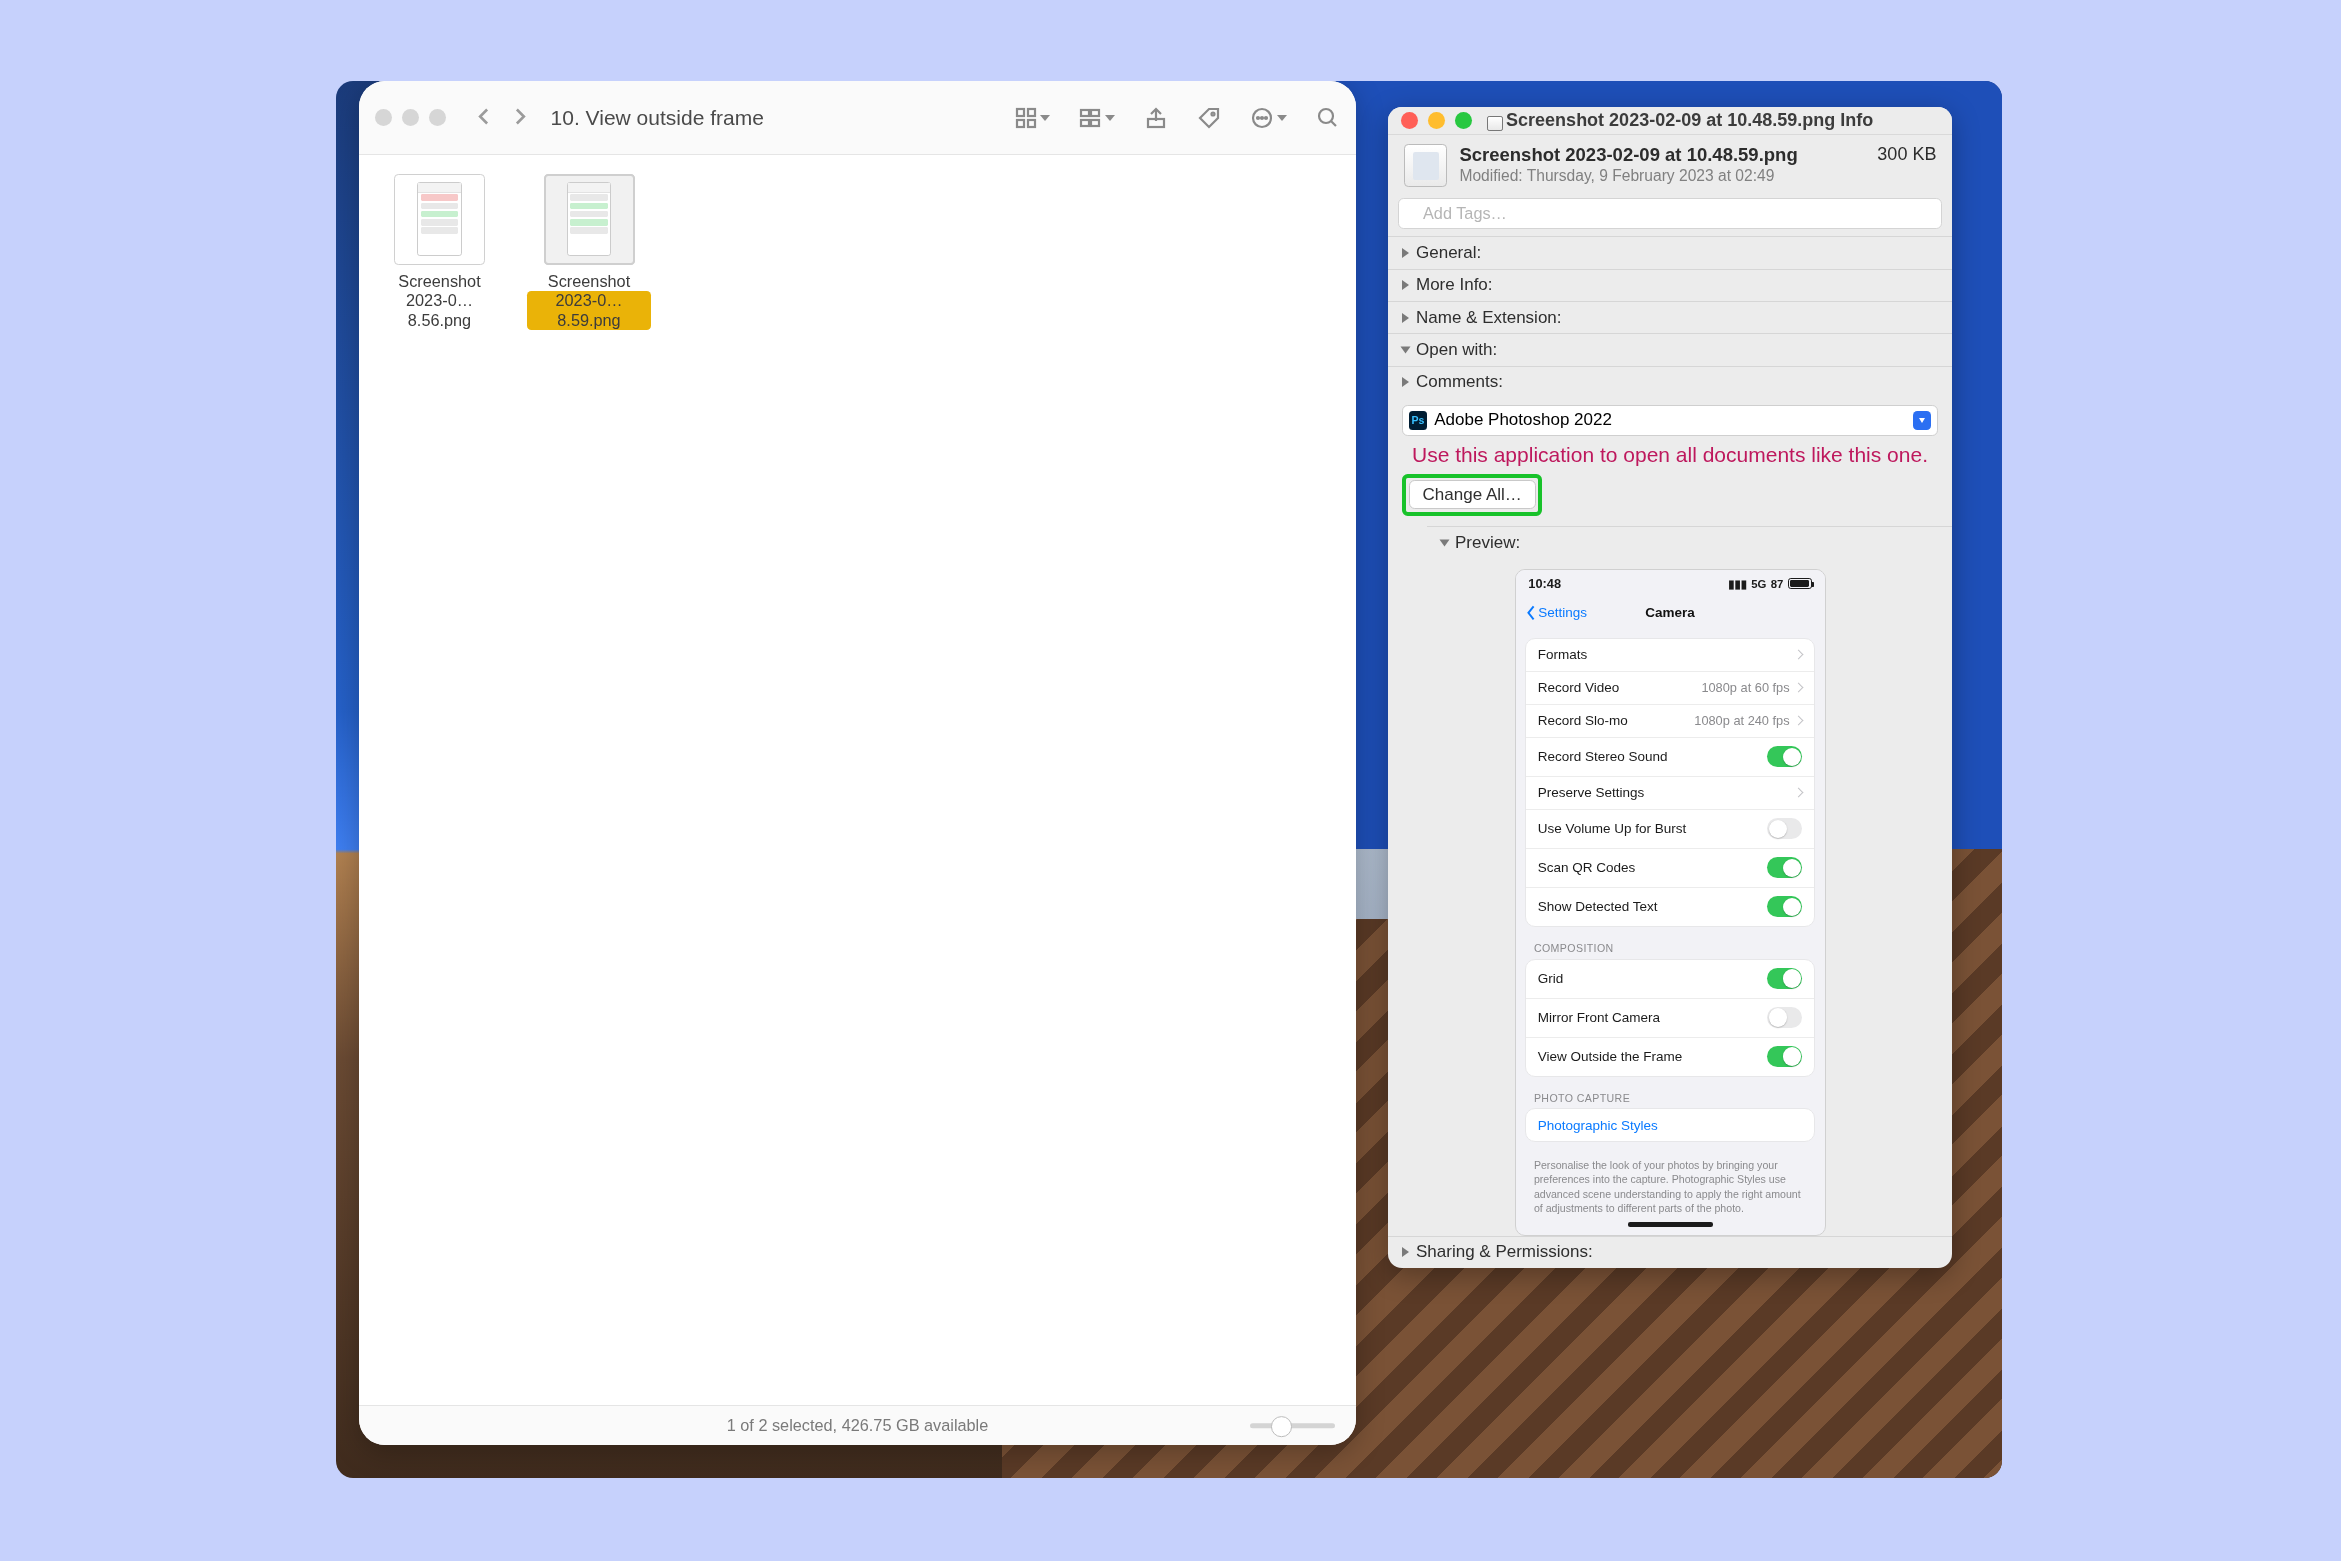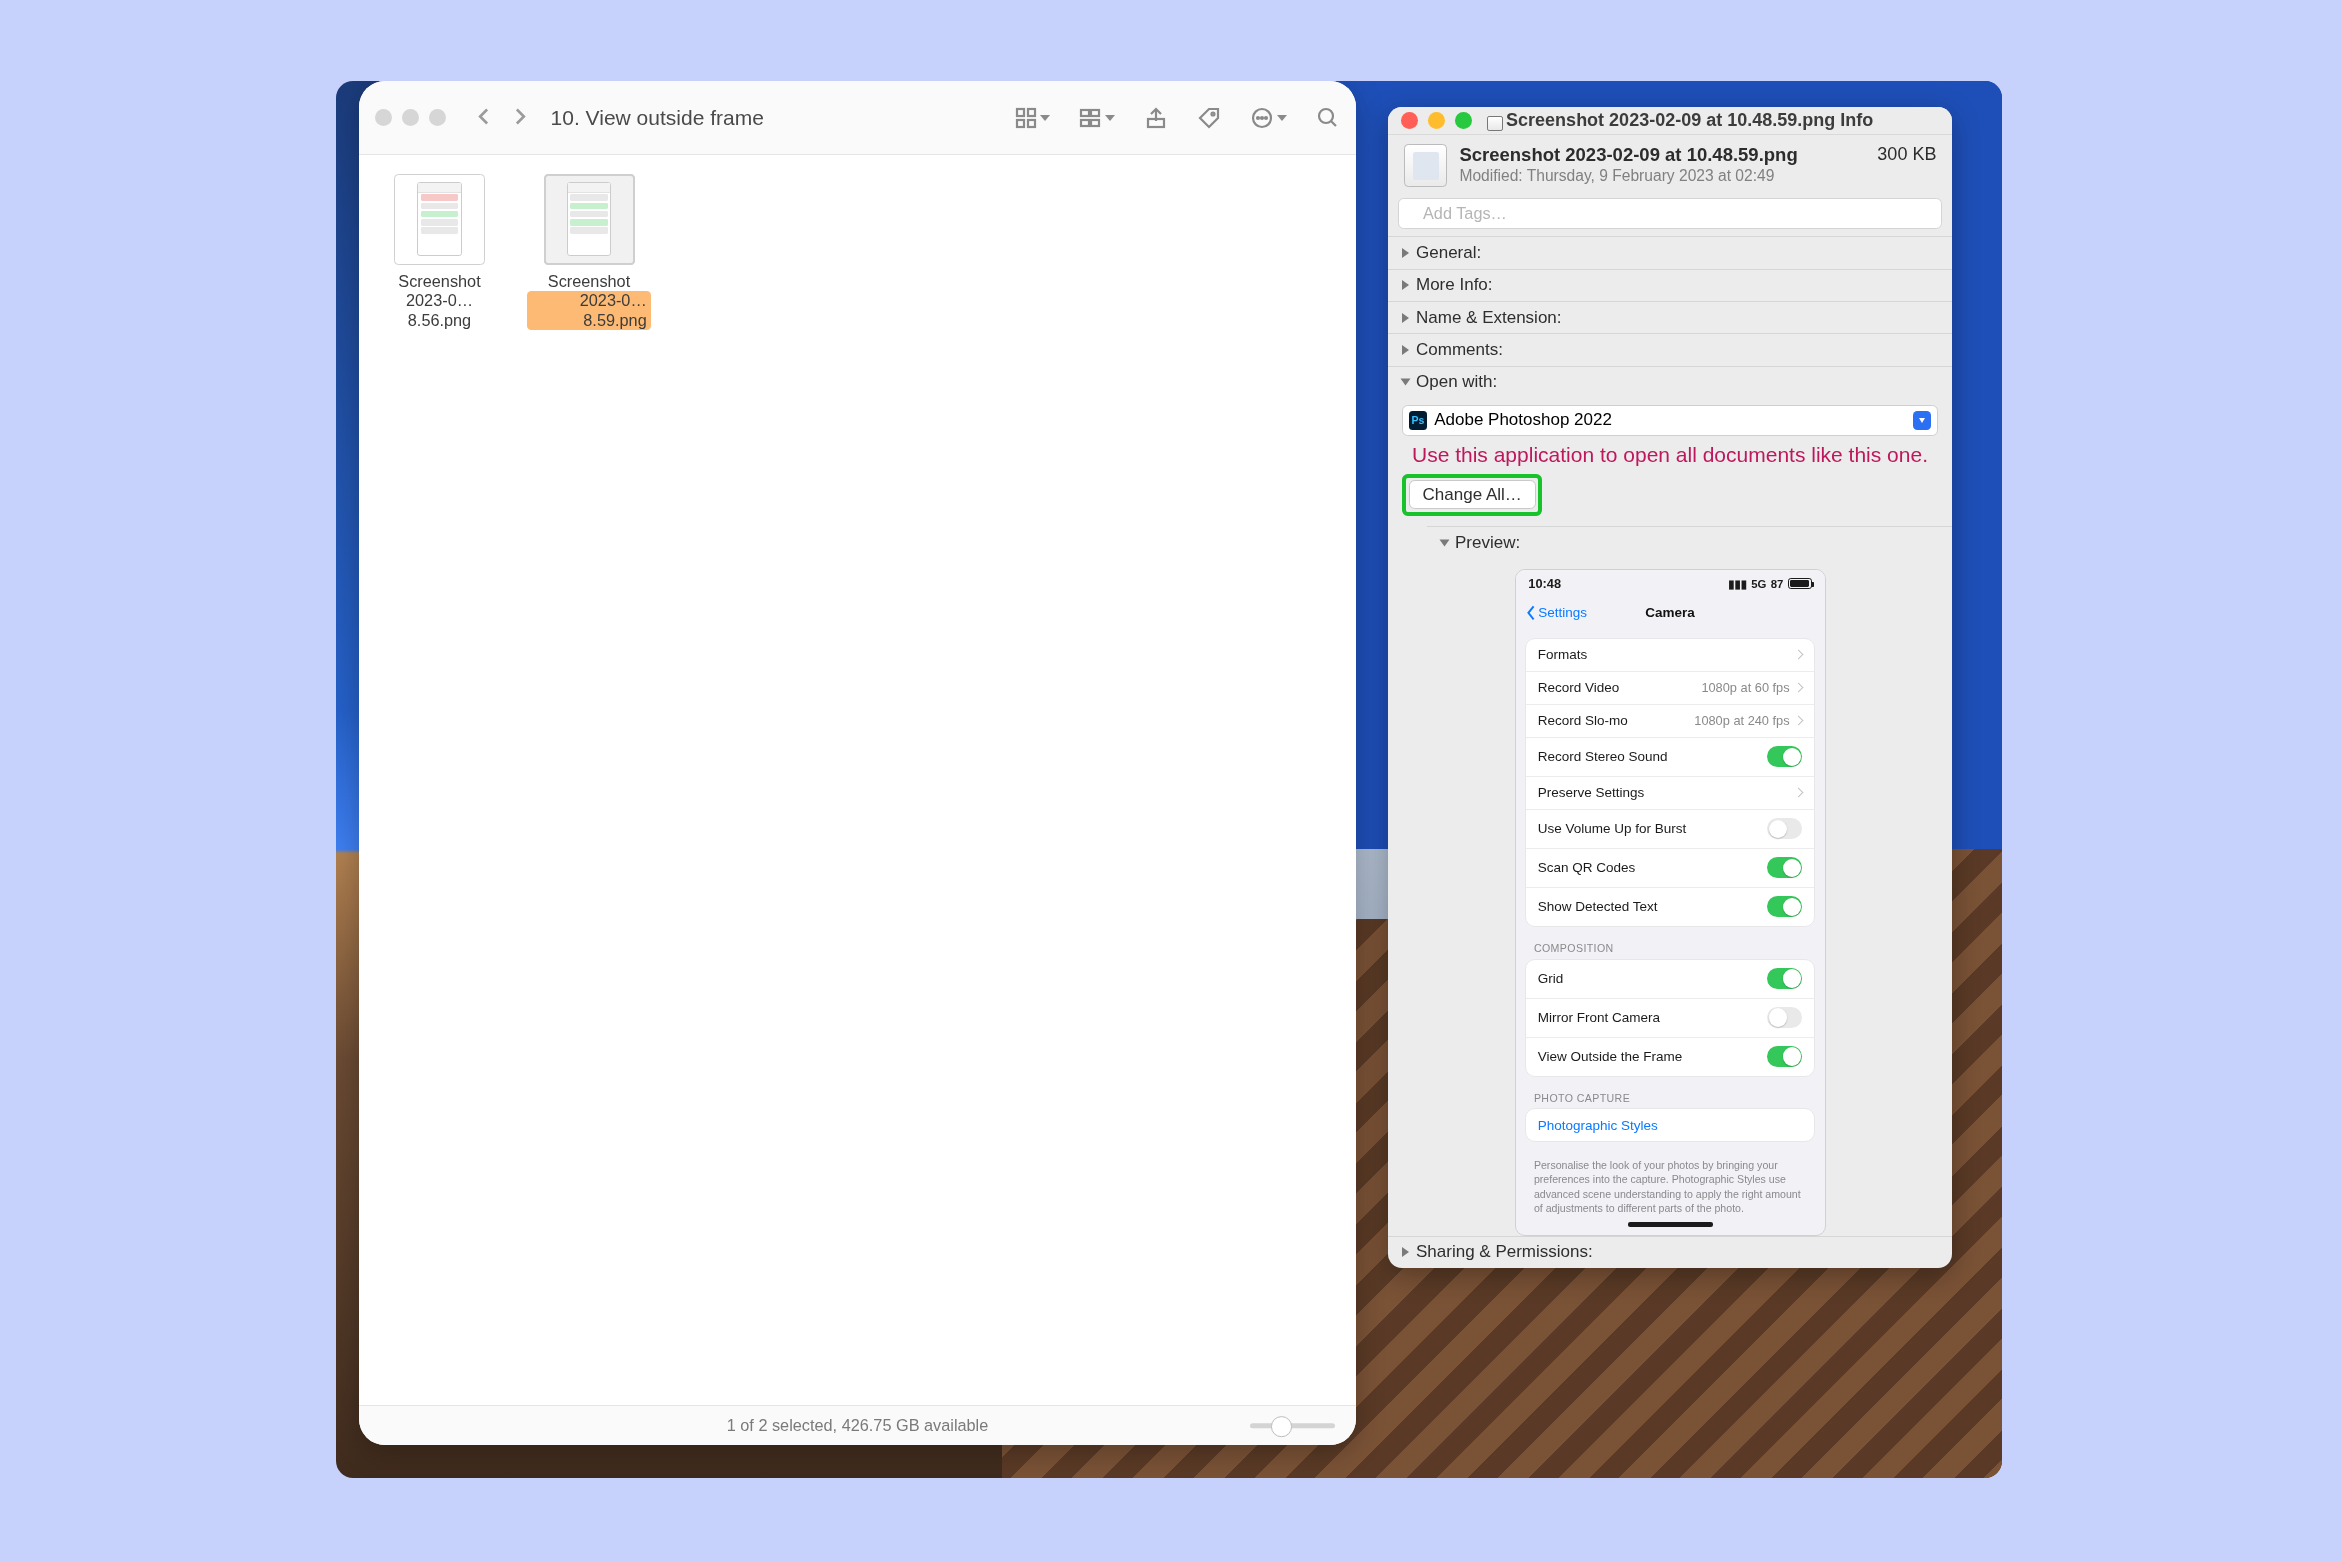--- a/index.html
+++ b/index.html
@@ -43,21 +43,21 @@
   .finder-body{flex:1;background:#fff;padding:18.5px;display:flex;gap:25.5px;align-items:flex-start;}
   .file-item{width:124px;text-align:center;font-size:16.3px;color:#3c3c3c;}
   .thumb{width:91px;height:91px;margin:0 auto 7px;border:0.7px solid #d0d0d0;border-radius:4.3px;background:#fff;position:relative;overflow:hidden;}
   .thumb.sel{outline:2.8px solid #cfcfcf;outline-offset:-2.8px;background:#f1f1f1;}
   .thumb .mini{position:absolute;left:25%;top:8%;width:50%;height:84%;border:0.7px solid #ccc;border-radius:2.8px;background:#fff;}
   .mini .mbar{height:14%;background:#f3f3f3;border-bottom:0.7px solid #e2e2e2;}
   .mini .mrow{height:9%;margin:4% 6%;border-radius:1.4px;background:#e8e8e8;}
   .mini .mrow.r{background:#f7c8c8;}
   .mini .mrow.g{background:#c7f0cf;}
   .file-item .cap{line-height:1.2;display:block;}
-  .file-item.sel .cap:last-child{background:#fdba74;border-radius:4.3px;display:inline-block;padding:0 4.3px;text-align:right;}
+  .file-item.sel .cap:last-child{background:#eab308;border-radius:4.3px;display:inline-block;padding:0 4.3px;}
   .finder-status{height:40px;background:#fafafa;border-top:0.7px solid #e5e5e5;display:flex;align-items:center;justify-content:center;color:#7a7a7a;font-size:16.3px;position:relative;}
   .zoom{position:absolute;right:21px;top:50%;transform:translateY(-50%);width:85px;height:5.7px;background:#d4d4d4;border-radius:2.8px;}
   .zoom::after{content:"";position:absolute;left:21px;top:-6.4px;width:18.5px;height:18.5px;border-radius:50%;background:#fff;border:0.7px solid #bcbcbc;}
 
   
   .info {
     position:absolute; left:1052px; top:26px; width:564px; height:1161px;
     background:#ececec; border-radius:14px; box-shadow:0 7px 28px rgba(0,0,0,.3);
     display:flex; flex-direction:column; overflow:hidden; font-size:17px;
   }
@@ -260,27 +260,27 @@
           <span>General:</span>
         </div>
       <div class="sec">
           <span class="tri"></span>
           <span>More Info:</span>
         </div>
       <div class="sec">
           <span class="tri"></span>
           <span>Name &amp; Extension:</span>
         </div>
+      <div class="sec open">
+          <span class="tri"></span>
+          <span>Open with:</span>
+        </div>
       <div class="sec">
           <span class="tri"></span>
           <span>Comments:</span>
-        </div>
-      <div class="sec open">
-          <span class="tri"></span>
-          <span>Open with:</span>
         </div>
 
       <div class="openwith">
         <div class="ow-select">
           <span class="psicon">Ps</span>
           <span class="label">Adobe Photoshop 2022</span>
           <span class="dd"></span>
         </div>
         <div class="ow-note">Use this application to open all documents like this one.</div>
         <span class="changeall-wrap">

